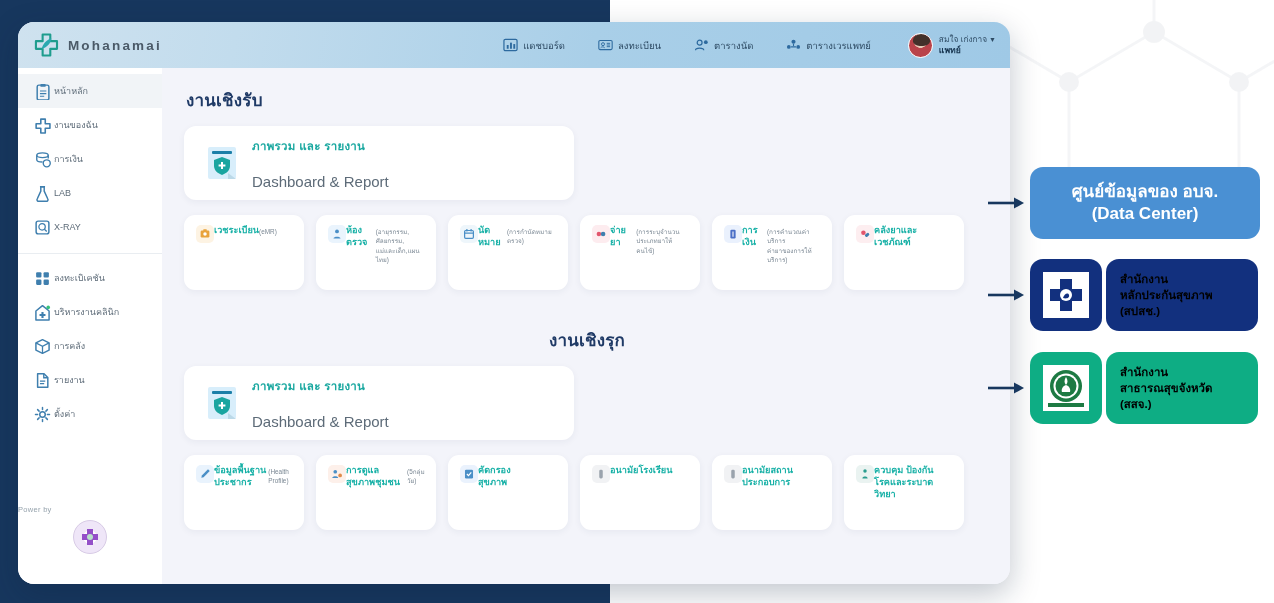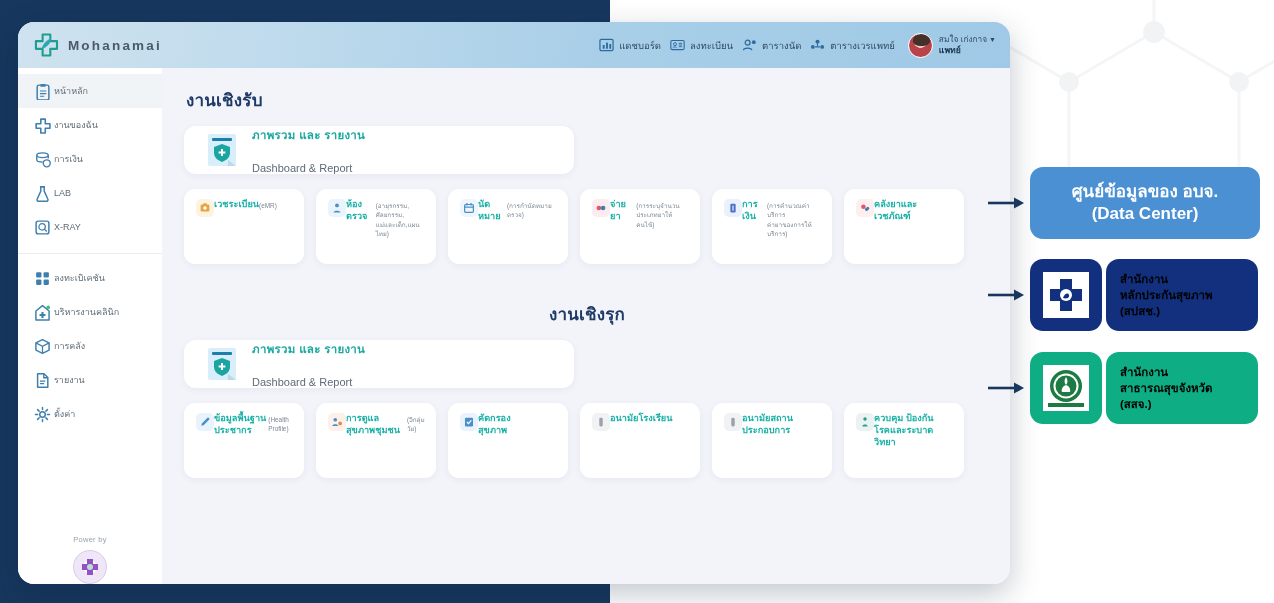--- a/index.html
+++ b/index.html
@@ -36,21 +36,21 @@
   #app-header {
     height:46px; flex:0 0 46px; position:relative;
     background:linear-gradient(100deg,#cfe2ef 0%,#c2dced 22%,#a9cfe8 58%,#9fc9e6 100%);
     display:flex; align-items:center;
   }
   .brand { display:flex; align-items:center; gap:9px; width:144px; padding-left:16px; }
   .brand-name {
     font-size:13.5px; letter-spacing:2.2px; color:#4b5a68; font-weight:600;
   }
   #top-nav {
-    margin-left:auto; display:flex; align-items:center; gap:9px;
+    margin-left:auto; display:flex; align-items:center; gap:33px;
     padding-right:14px; height:100%;
   }
   .nav-item { display:flex; align-items:center; gap:5px; cursor:pointer; }
   .nav-label { font-size:9.5px; color:#2d4a63; white-space:nowrap; }
   .nav-ico { width:15px; height:14px; display:block; }
   #user-chip { display:flex; align-items:center; gap:6px; margin-left:4px; cursor:pointer; }
   #avatar {
     width:25px; height:25px; border-radius:50%; overflow:hidden; flex:0 0 25px;
     background:radial-gradient(circle at 50% 30%, #e6c9b6 0 34%, #b9434a 36% 100%);
     border:1.5px solid #fff; position:relative;
@@ -73,48 +73,48 @@
     display:flex; flex-direction:column; padding-top:6px;
   }
   .side-item {
     display:flex; align-items:center; gap:3px; height:34px;
     padding-left:16px; cursor:pointer; position:relative;
   }
   .side-item.active { background:#f1f4f7; }
   .side-label { font-size:9px; color:#5d6b78; white-space:nowrap; }
   .side-ico { width:17px; height:17px; flex:0 0 17px; display:block; }
   #side-sep { height:1px; background:#e9edf1; margin:9px 0 7px 0; }
-  #side-footer { margin-top:auto; text-align:center; }
+  #side-footer { margin-top:auto; padding-bottom:30px; text-align:left; }
   .powerby { font-size:7.5px; color:#96a3ad; letter-spacing:.3px; margin-bottom:6px; }
   #power-logo {
     width:34px; height:34px; margin:0 auto; border-radius:50%;
     background:radial-gradient(circle,#fff 0 30%,#efe6f8 31% 72%, #cfc0de 73% 100%);
     display:flex; align-items:center; justify-content:center;
     border:1px solid #d8cbe6;
   }
 
   
   #main {
     flex:1; background:#f3f4fa; padding:18px 22px 0 22px; overflow:hidden;
   }
   .section-title {
     font-size:17px; font-weight:bold; color:#1f3a66; letter-spacing:.2px;
     margin:0 0 13px 2px;
   }
   .section-title.second { margin-top:36px;text-align:center; }
 
   .wide-card {
-    background:#fff; border-radius:12px; height:48px; width:390px;
+    background:#fff; border-radius:12px; height:74px; width:390px;
     display:flex; align-items:center; gap:14px; padding-left:22px;
     box-shadow:0 2px 7px rgba(35,50,90,.06);
   }
   .wide-card-text .t1 {
     font-size:11.5px; font-weight:bold; color:#1aa8a0; letter-spacing:.3px;
   }
-  .wide-card-text .t2 { font-size:11px; color:#5d6b78; margin-top:18px; }
+  .wide-card-text .t2 { font-size:15px; color:#5d6b78; margin-top:18px; }
 
   .tile-row { display:flex; gap:12px; margin-top:15px; }
   .tile {
     background:#fff; border-radius:11px; width:120px; height:75px;
     padding:10px 10px 0 12px;
     box-shadow:0 2px 7px rgba(35,50,90,.06);
     display:flex; flex-direction:row;
   }
   .tile-ico {
     width:18px; height:18px; border-radius:5px; margin-bottom:7px;

